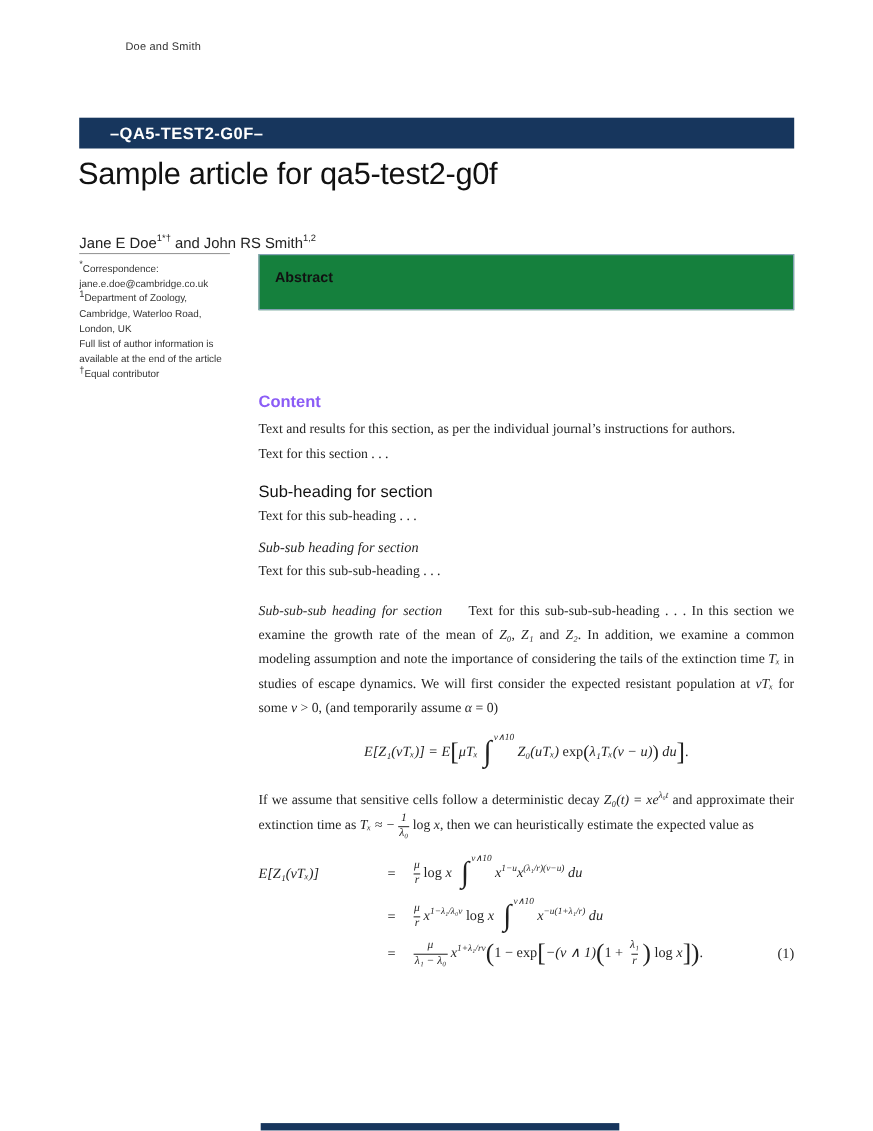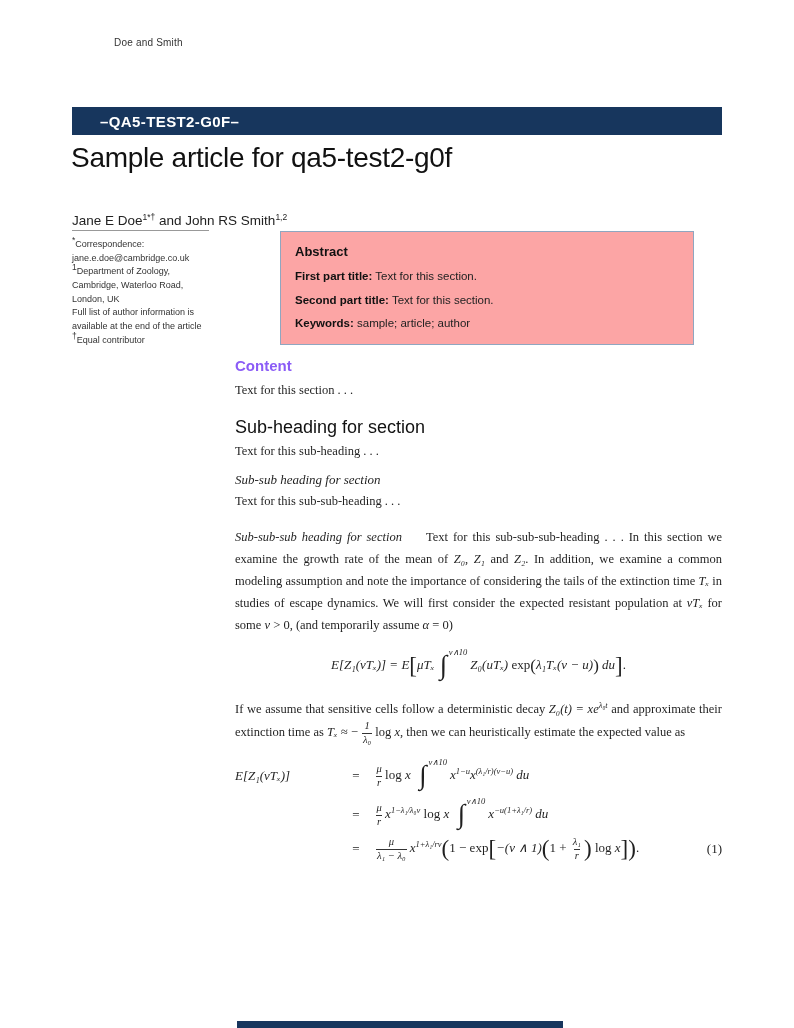--- a/index.html
+++ b/index.html
@@ -19,34 +19,34 @@
 
   .authors{position:absolute;left:72px;top:197px;
         font-family:"Liberation Sans",sans-serif;font-size:13.5px;color:#222;margin-top:16px;}
   .authors sup{font-size:8.5px;}
 
   .sidebar{position:absolute;left:72px;top:230px;width:158px;
         font-family:"Liberation Sans",sans-serif;font-size:9px;line-height:1.52;color:#333;}
   .side-rule{width:137px;border-top:1px solid #999;margin-bottom:7px;}
   .sline sup{font-size:7px;}
 
-  .abstract{position:absolute;left:235px;top:231px;width:414px;box-sizing:border-box;
+  .abstract{position:absolute;left:235px;top:231px;width:487px;box-sizing:border-box;
         border:1.5px solid #8fa6c0;padding:12px 14px 12px;
-        font-family:"Liberation Sans",sans-serif;background:#fca5a5;margin-left:45px;}
+        font-family:"Liberation Sans",sans-serif;background:#15803d;}
   .abs-title{font-weight:bold;font-size:13px;color:#111;margin-bottom:10px;}
   .arow{font-size:11.5px;color:#222;line-height:1.35;margin-bottom:8px;}
   .arow:last-child{margin-bottom:0;}
   .arow b{color:#111;}
 
   .main{position:absolute;left:235px;top:357px;width:487px;}
   .h-main{font-family:"Liberation Sans",sans-serif;font-weight:bold;font-size:15px;color:#8b5cf6;margin:0 0 5px;}
   .mt1{margin-top:14px;}
   .body{font-size:12.5px;line-height:22px;margin:0;color:#1f1f1f;}
   .j{text-align:justify;}
-  .h-sub{font-family:"Liberation Sans",sans-serif;font-size:18px;color:#111;margin:16px 0 2px;}
+  .h-sub{font-family:"Liberation Sans",sans-serif;font-size:15px;color:#111;margin:16px 0 2px;}
   .h-subsub{font-family:"Liberation Serif",serif;font-style:italic;font-size:13px;color:#1f1f1f;margin:10px 0 2px;}
   .sp1{margin-top:14px;}
 
   
   .mi{font-style:italic;}
   .runin{margin-right:24px;}
   sup.msup{font-size:8.5px;vertical-align:super;line-height:0;}
   .frac{display:inline-flex;flex-direction:column;align-items:center;vertical-align:middle;
         font-size:10.5px;line-height:1.2;margin:0 3px;text-align:center;}
   .frac .d{border-top:1px solid #333;padding:0 1px;}
@@ -92,30 +92,26 @@
         <div class="sline"><span>Cambridge, Waterloo Road,</span></div>
         <div class="sline"><span>London, UK</span></div>
         <div class="sline"><span>Full list of author information is</span></div>
         <div class="sline"><span>available at the end of the article</span></div>
         <div class="sline"><sup class="msup">†</sup><span>Equal contributor</span></div>
       </div>
   </aside>
 
   <section class="abstract" style="border-color: rgb(143, 166, 192);">
     <div class="abs-title">Abstract</div>
-    <div>
-        <div class="arow"><b>First part title:</b><span> Text for this section.</span></div>
-        <div class="arow"><b>Second part title:</b><span> Text for this section.</span></div>
-        <div class="arow"><b>Keywords:</b><span> sample; article; author</span></div>
-      </div>
   </section>
 
   <main class="main">
 
     <h2 class="h-main">Content</h2>
+    <p class="body j">Text and results for this section, as per the individual journal’s instructions for authors.</p>
 
     <p class="body">Text for this section . . .</p>
 
     <div class="h-sub">Sub-heading for section</div>
     <p class="body">Text for this sub-heading . . .</p>
 
     <div class="h-subsub">Sub-sub heading for section</div>
     <p class="body">Text for this sub-sub-heading . . .</p>
 
     <p class="body j sp1"><span class="mi runin">Sub-sub-sub heading for section</span><span>Text for this sub-sub-sub-heading . . . In this section we examine the growth rate of the mean of </span><span class="mi">Z₀</span><span>, </span><span class="mi">Z₁</span><span> and </span><span class="mi">Z₂</span><span>. In addition, we examine a common modeling assumption and note the importance of considering the tails of the extinction time </span><span class="mi">Tₓ</span><span> in studies of escape dynamics. We will first consider the expected resistant population at </span><span class="mi">vTₓ</span><span> for some </span><span class="mi">v</span><span> &gt; 0, (and temporarily assume </span><span class="mi">α</span><span> = 0)</span></p>

